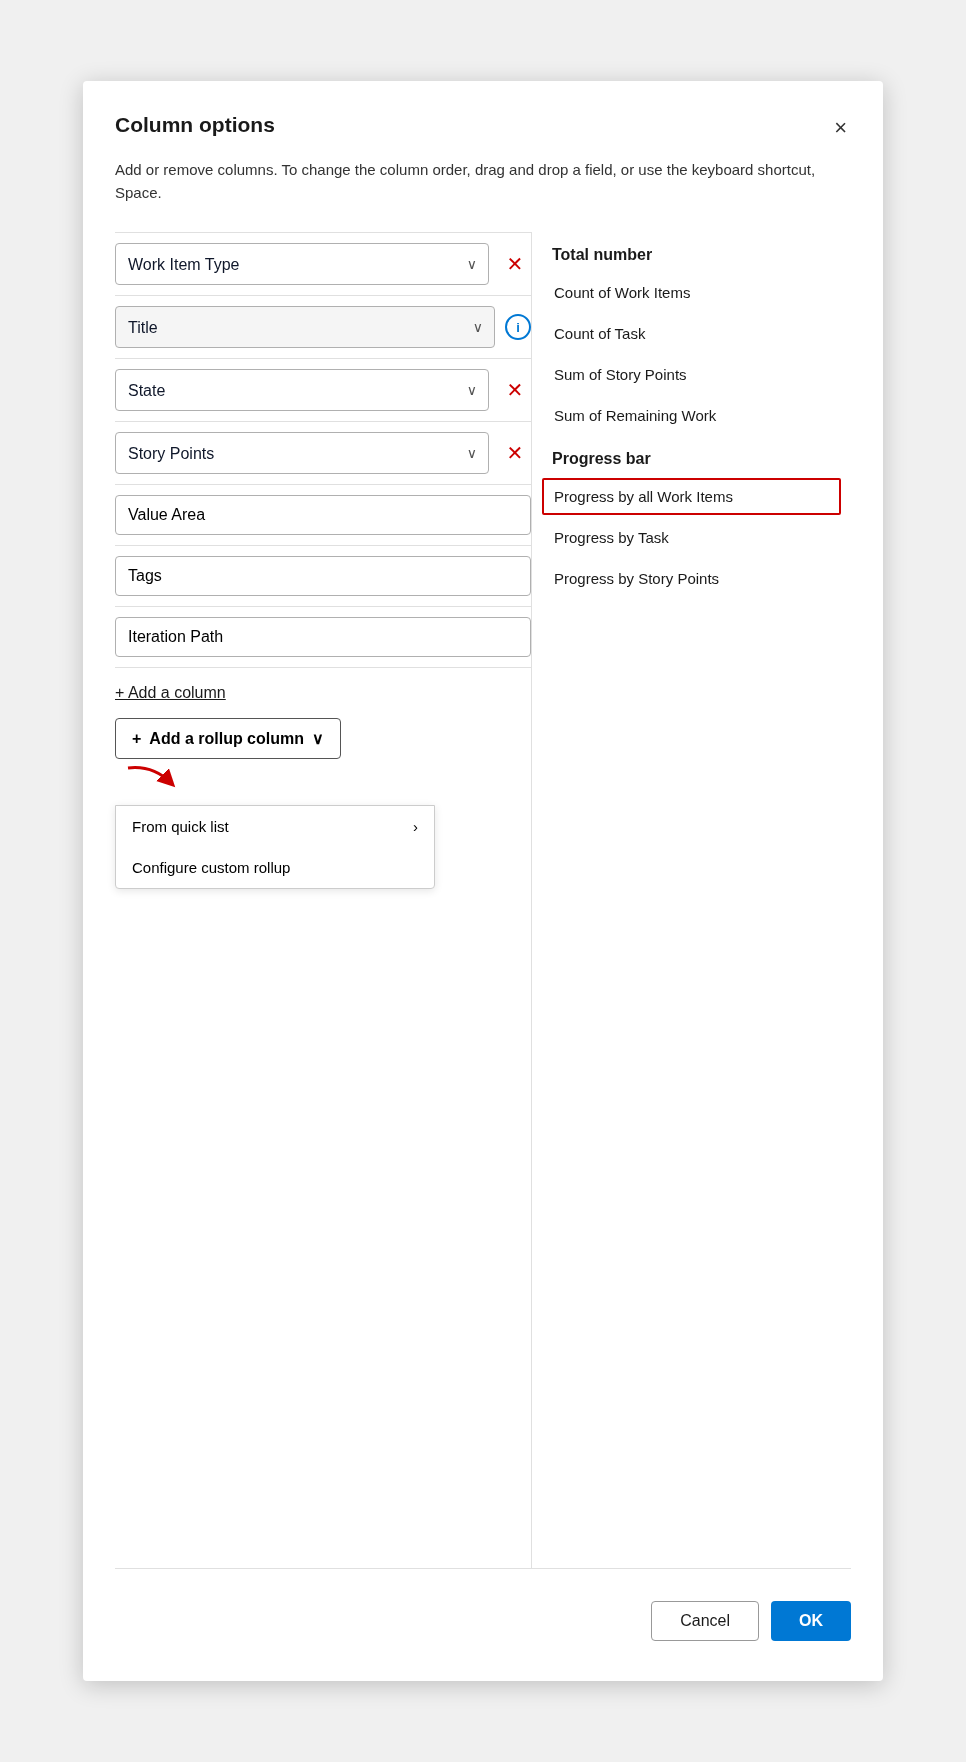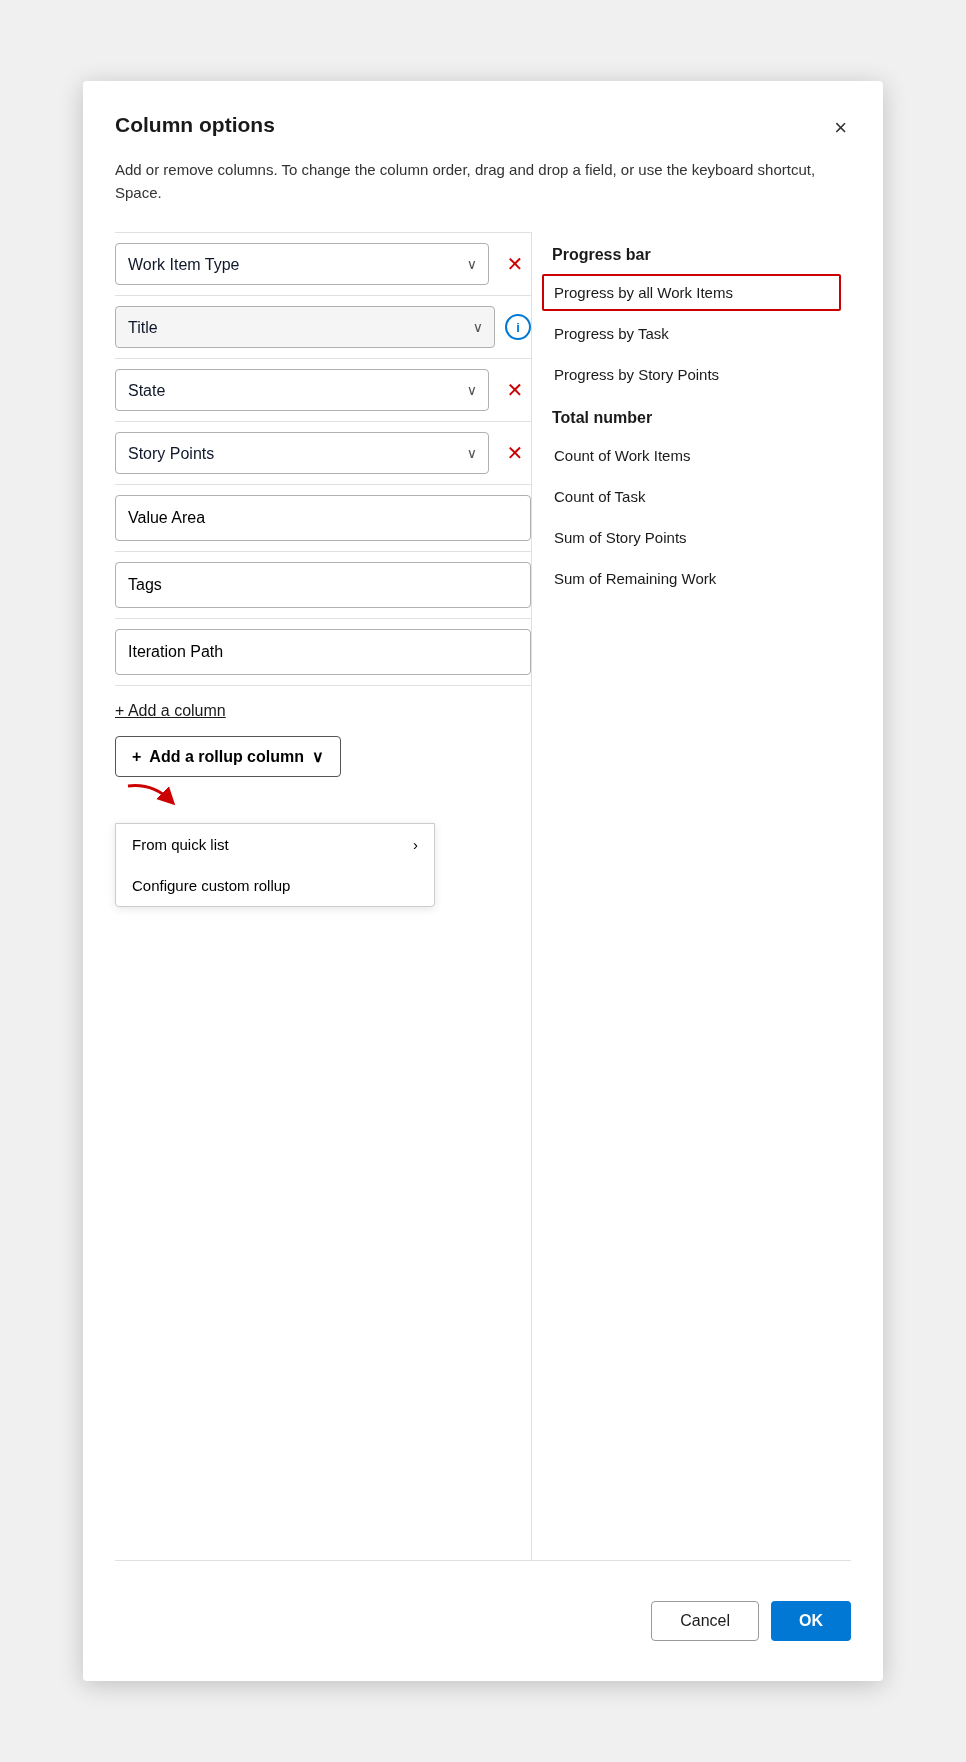--- a/index.html
+++ b/index.html
@@ -175,21 +175,21 @@
       border: 2px solid #cc0000;
       margin: 2px 10px;
       border-radius: 2px;
       padding: 8px 10px;
     }
     
     .dialog-footer {
       display: flex;
       justify-content: flex-end;
       gap: 12px;
-      padding-top: 40px;
+      padding-top: 32px;
       margin-top: auto;
       border-top: 1px solid #e0e0e0;
     }
     .btn-cancel {
       padding: 10px 28px;
       font-size: 16px;
       border: 1px solid #999;
       border-radius: 4px;
       background: #fff;
       cursor: pointer;
@@ -200,21 +200,21 @@
       font-size: 16px;
       border: none;
       border-radius: 4px;
       background: #0078d4;
       color: #fff;
       cursor: pointer;
       font-weight: 600;
     }
     .value-area-box, .iteration-path-box, .tags-box {
       flex: 1;
-      height: 46px;
+      height: 40px;
       border: 1px solid #b0b0b0;
       border-radius: 4px;
       padding: 0 12px;
       font-size: 16px;
       display: flex;
       align-items: center;
       background: #fff;
     }
   </style>
 </head>
@@ -314,33 +314,33 @@
             <span>Configure custom rollup</span>
           </div>
         </div>
       </div>
 
     </div>
 
     <div class="right-panel">
 
       <div>
-        <div class="right-section-label">Progress bar</div>
-        <div class="right-dropdown-item selected">Progress by all Work Items</div>
-        <div class="right-dropdown-item">Progress by Task</div>
-        <div class="right-dropdown-item">Progress by Story Points</div>
-      </div>
-
-      <div>
         <div class="right-section-label">Total number</div>
         <div class="right-dropdown-item">Count of Work Items</div>
         <div class="right-dropdown-item">Count of Task</div>
         <div class="right-dropdown-item">Sum of Story Points</div>
         <div class="right-dropdown-item">Sum of Remaining Work</div>
       </div>
+
+      <div>
+        <div class="right-section-label">Progress bar</div>
+        <div class="right-dropdown-item selected">Progress by all Work Items</div>
+        <div class="right-dropdown-item">Progress by Task</div>
+        <div class="right-dropdown-item">Progress by Story Points</div>
+      </div>
     </div>
   </div>
 
   <div class="dialog-footer">
     <button class="btn-cancel">Cancel</button>
     <button class="btn-ok">OK</button>
   </div>
 </div>
 
 </body></html>

